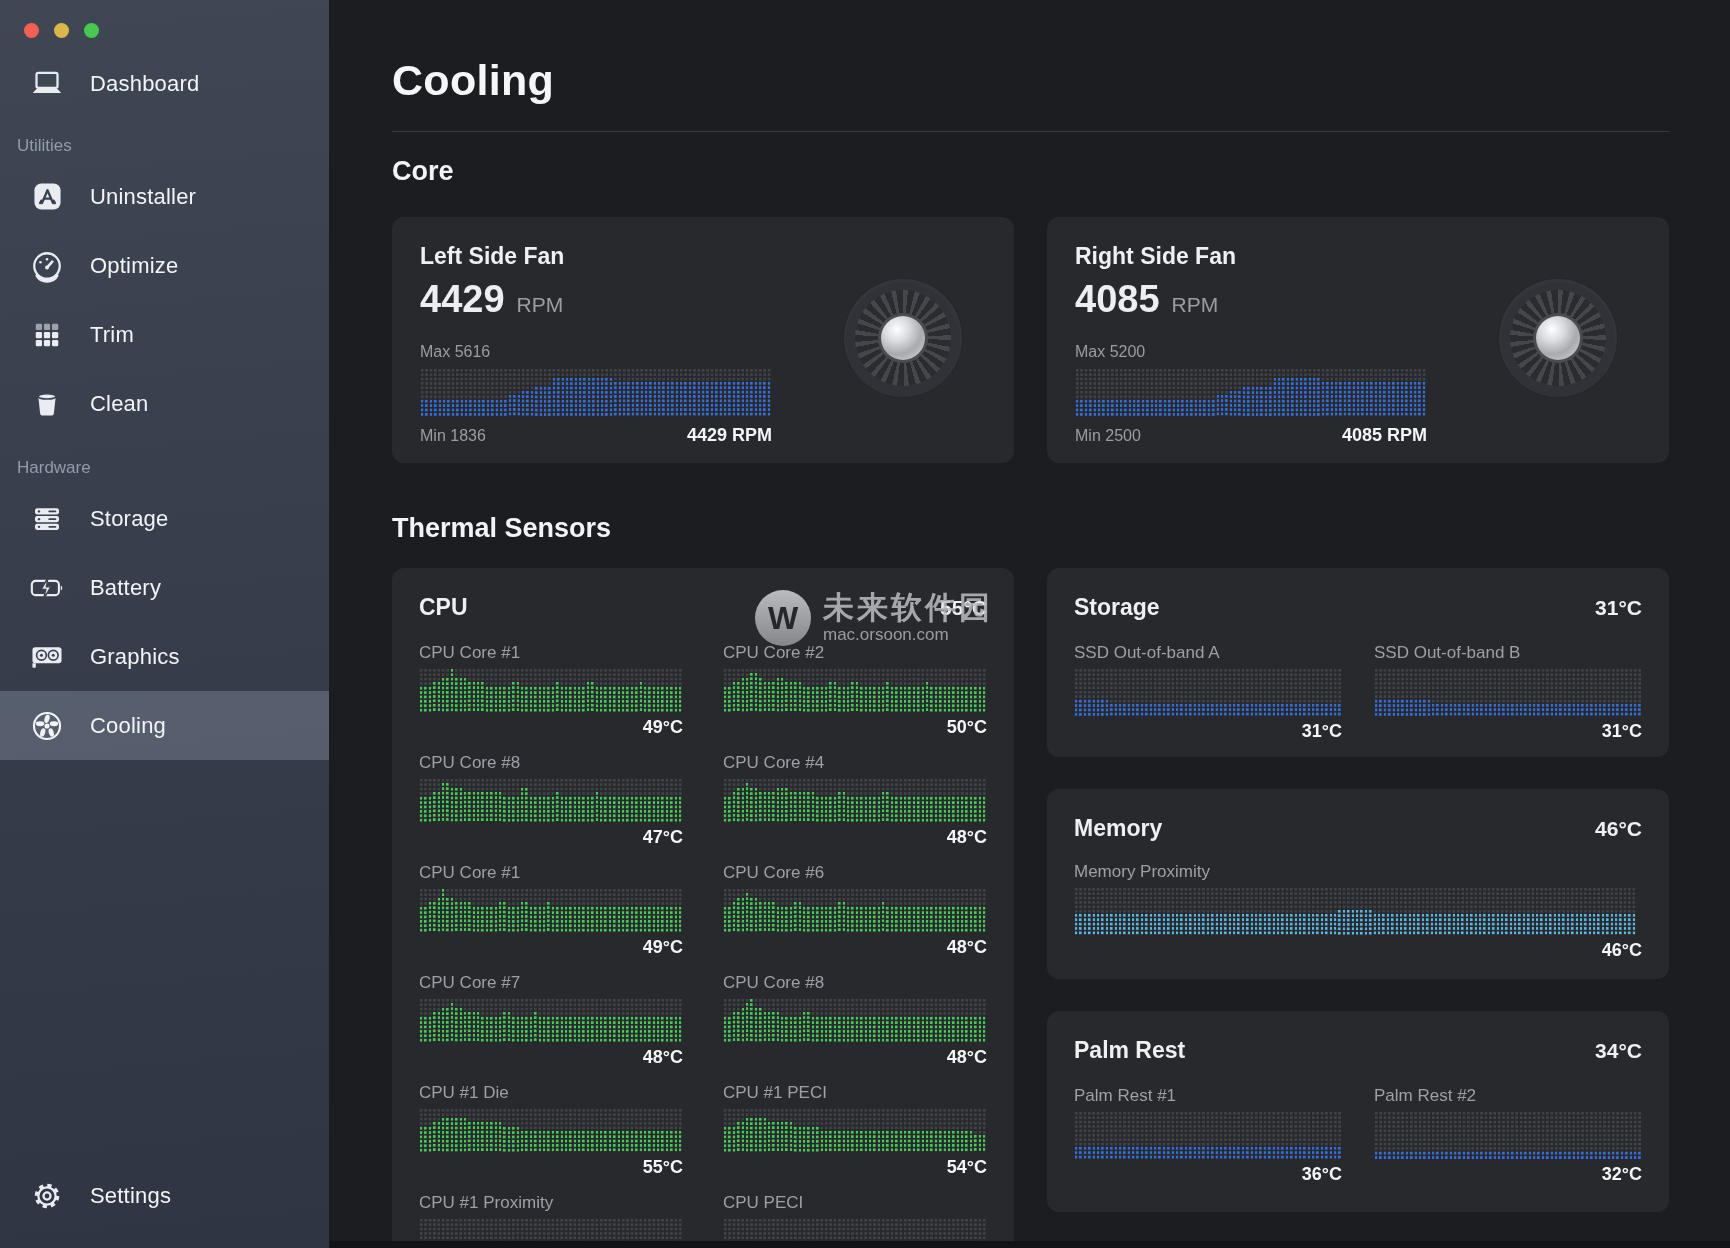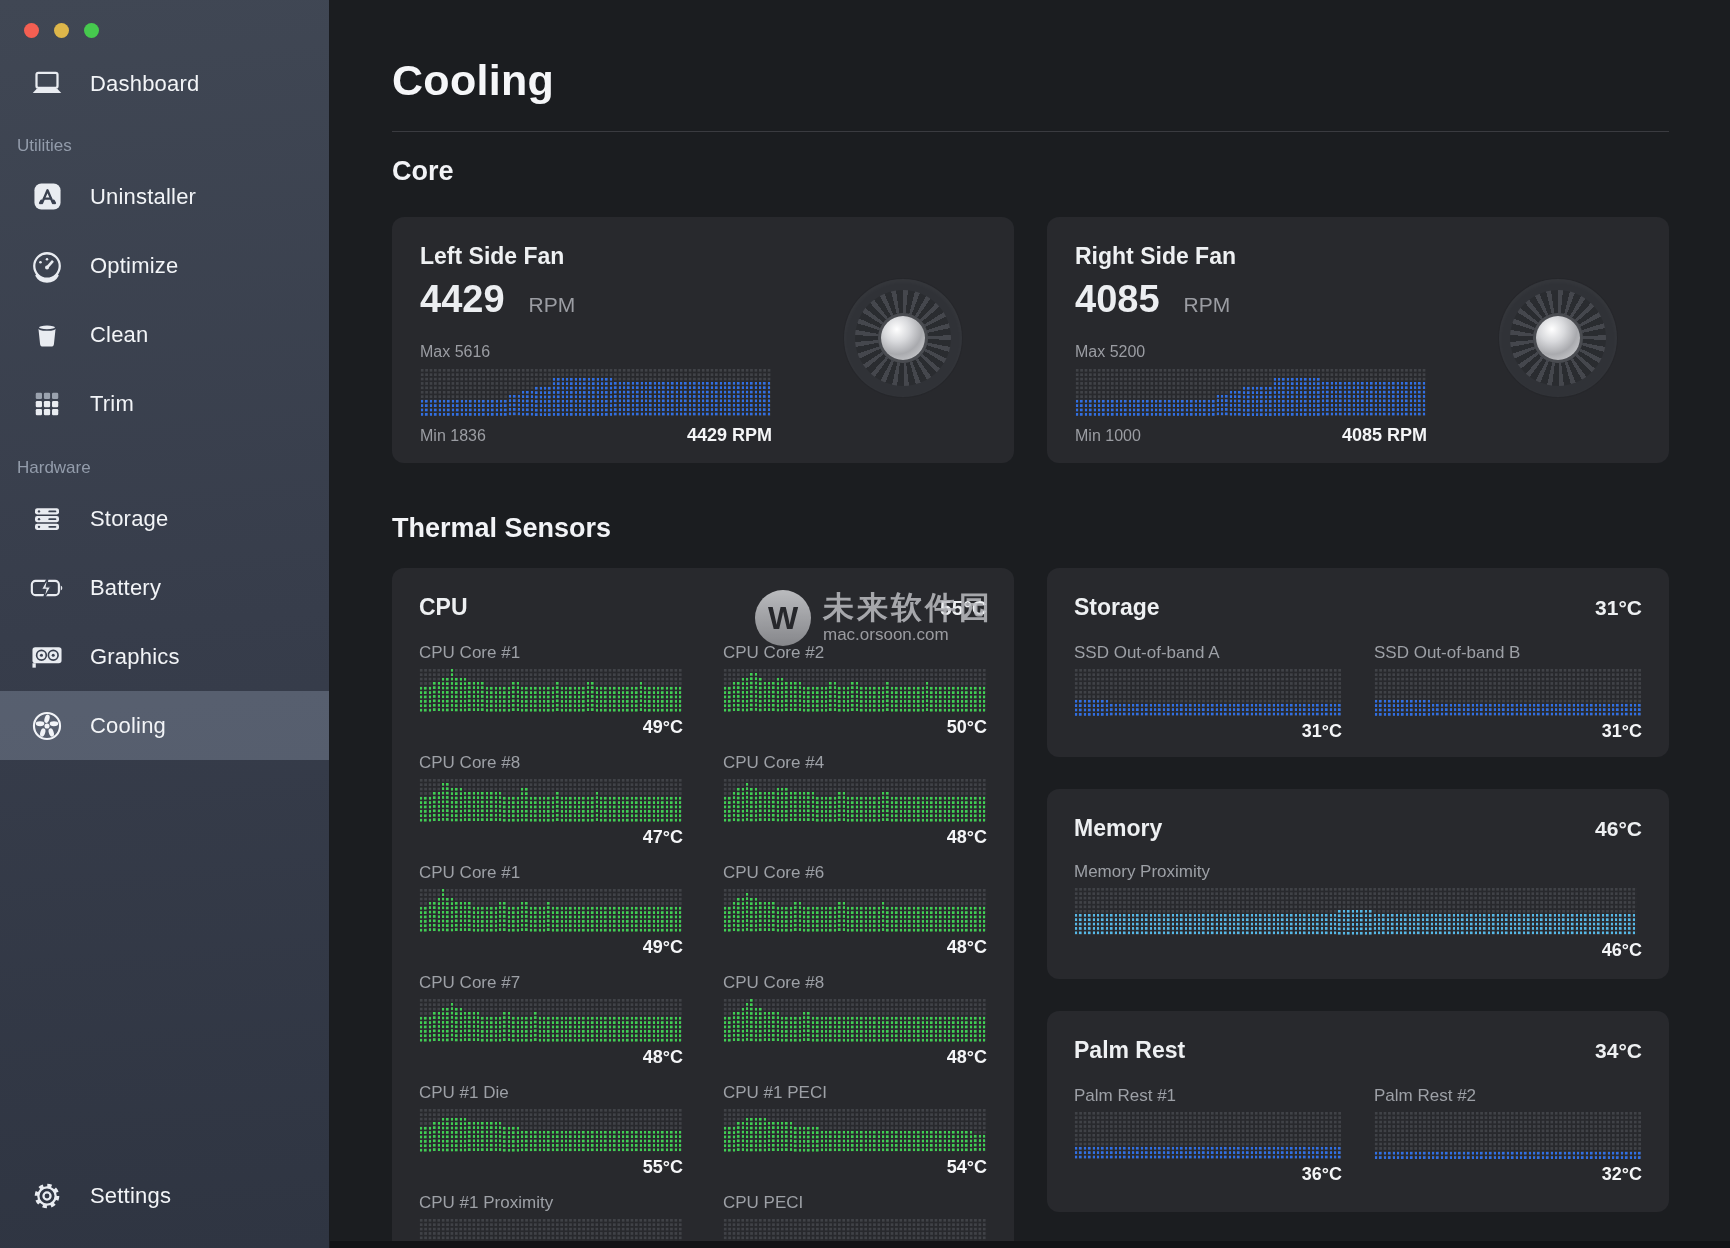--- a/index.html
+++ b/index.html
@@ -28,21 +28,21 @@
   .section-h { font-size:27px; font-weight:700; color:#f2f3f6; }
   .fans-h { margin-top:24px; }
   .cards-row { display:flex; gap:33px; }
   .fans-row { margin-top:30px; }
   .thermal-h { margin-top:50px; }
   .thermal-row { margin-top:24px; align-items:flex-start; }
 
   .card { background:#28292d; border-radius:12px; }
   .fan-card { position:relative; width:622px; height:246px; padding:26px 28px; }
   .fan-title { font-size:23px; font-weight:700; color:#eef0f2; }
-  .fan-value-row { margin-top:8px; display:flex; align-items:baseline; gap:24px; }
+  .fan-value-row { margin-top:8px; display:flex; align-items:baseline; gap:12px; }
   .fan-value { font-size:38px; font-weight:700; color:#eceef1; }
   .fan-unit { font-size:21px; color:#9b9da3; font-weight:500; }
   .fan-max { margin-top:22px; font-size:16px; color:#9b9da3; }
   .fan-chart-wrap { margin-top:7px; width:352px; }
   .fan-bottom { margin-top:9px; width:352px; display:flex; justify-content:space-between; align-items:baseline; }
   .fan-min { font-size:16px; color:#9b9da3; }
   .fan-cur { font-size:18px; font-weight:700; color:#f4f5f7; }
 
   .fan-graphic { position:absolute; right:52px; top:62px; width:118px; height:118px;
     border-radius:50%; background:#303237; box-shadow:0 0 0 1px #26272b, inset 0 2px 6px rgba(255,255,255,.04); }
@@ -142,46 +142,46 @@
           <circle cx="12" cy="13" r="1.4" fill="#e9ecf1" stroke="none"></circle>
           <path d="M5 16.5a8 8 0 0 0 14 0l1.3 2.3a9.4 9.4 0 0 1-16.6 0z" fill="#e9ecf1" stroke="none"></path>
           <circle cx="7.4" cy="9.4" r=".9" fill="#e9ecf1" stroke="none"></circle>
           <circle cx="12" cy="7.3" r=".9" fill="#e9ecf1" stroke="none"></circle>
         </svg>
       </span>
       <span class="lbl">Optimize</span>
     </div>
     <div class="side-item">
       <span class="ic">
-        <svg width="32" height="34" viewBox="0 0 24 24">
-          <path d="M5.5 6.5h13l-1.3 12.2a2.2 2.2 0 0 1-2.2 2H9a2.2 2.2 0 0 1-2.2-2z" fill="#e9ecf1"></path>
-          <ellipse cx="12" cy="6.3" rx="6.5" ry="2" fill="#e9ecf1" stroke="#3a4150" stroke-width="1.1"></ellipse>
-        </svg>
-      </span>
-      <span class="lbl">Clean</span>
-    </div>
-    <div class="side-item">
-      <span class="ic">
         <svg width="30" height="30" viewBox="0 0 24 24">
           <g fill="#9aa2ae">
             <rect x="3" y="3" width="5" height="5" rx="1"></rect>
               <rect x="9.5" y="3" width="5" height="5" rx="1"></rect>
               <rect x="16" y="3" width="5" height="5" rx="1"></rect>
           </g>
           <g fill="#e9ecf1">
             <rect x="3" y="9.5" width="5" height="5" rx="1"></rect>
               <rect x="9.5" y="9.5" width="5" height="5" rx="1"></rect>
               <rect x="16" y="9.5" width="5" height="5" rx="1"></rect>
             <rect x="3" y="16" width="5" height="5" rx="1"></rect>
               <rect x="9.5" y="16" width="5" height="5" rx="1"></rect>
               <rect x="16" y="16" width="5" height="5" rx="1"></rect>
           </g>
         </svg>
       </span>
       <span class="lbl">Trim</span>
+    </div>
+    <div class="side-item">
+      <span class="ic">
+        <svg width="32" height="34" viewBox="0 0 24 24">
+          <path d="M5.5 6.5h13l-1.3 12.2a2.2 2.2 0 0 1-2.2 2H9a2.2 2.2 0 0 1-2.2-2z" fill="#e9ecf1"></path>
+          <ellipse cx="12" cy="6.3" rx="6.5" ry="2" fill="#e9ecf1" stroke="#3a4150" stroke-width="1.1"></ellipse>
+        </svg>
+      </span>
+      <span class="lbl">Clean</span>
     </div>
 
     <div class="sec-label">Hardware</div>
 
     <div class="side-item">
       <span class="ic">
         <svg width="34" height="32" viewBox="0 0 24 24">
           <g fill="#e9ecf1">
             <rect x="3" y="4" width="18" height="4.6" rx="1.6"></rect>
             <rect x="3" y="9.8" width="18" height="4.6" rx="1.6"></rect>
@@ -452,21 +452,21 @@
                 <div class="ccol" style="height: 35.2px;"></div>
                 <div class="ccol" style="height: 35.2px;"></div>
                 <div class="ccol" style="height: 35.2px;"></div>
                 <div class="ccol" style="height: 35.2px;"></div>
                 <div class="ccol" style="height: 35.2px;"></div>
                 <div class="ccol" style="height: 35.2px;"></div>
               </div>
             </div>
         </div>
         <div class="fan-bottom">
-          <span class="fan-min">Min 1000</span>
+          <span class="fan-min">Min 2500</span>
           <span class="fan-cur">4085 RPM</span>
         </div>
         <div class="fan-graphic">
           <div class="fan-blades"></div>
           <div class="fan-innerring"></div>
           <div class="fan-hub"></div>
         </div>
       </div>
     </div>
 

